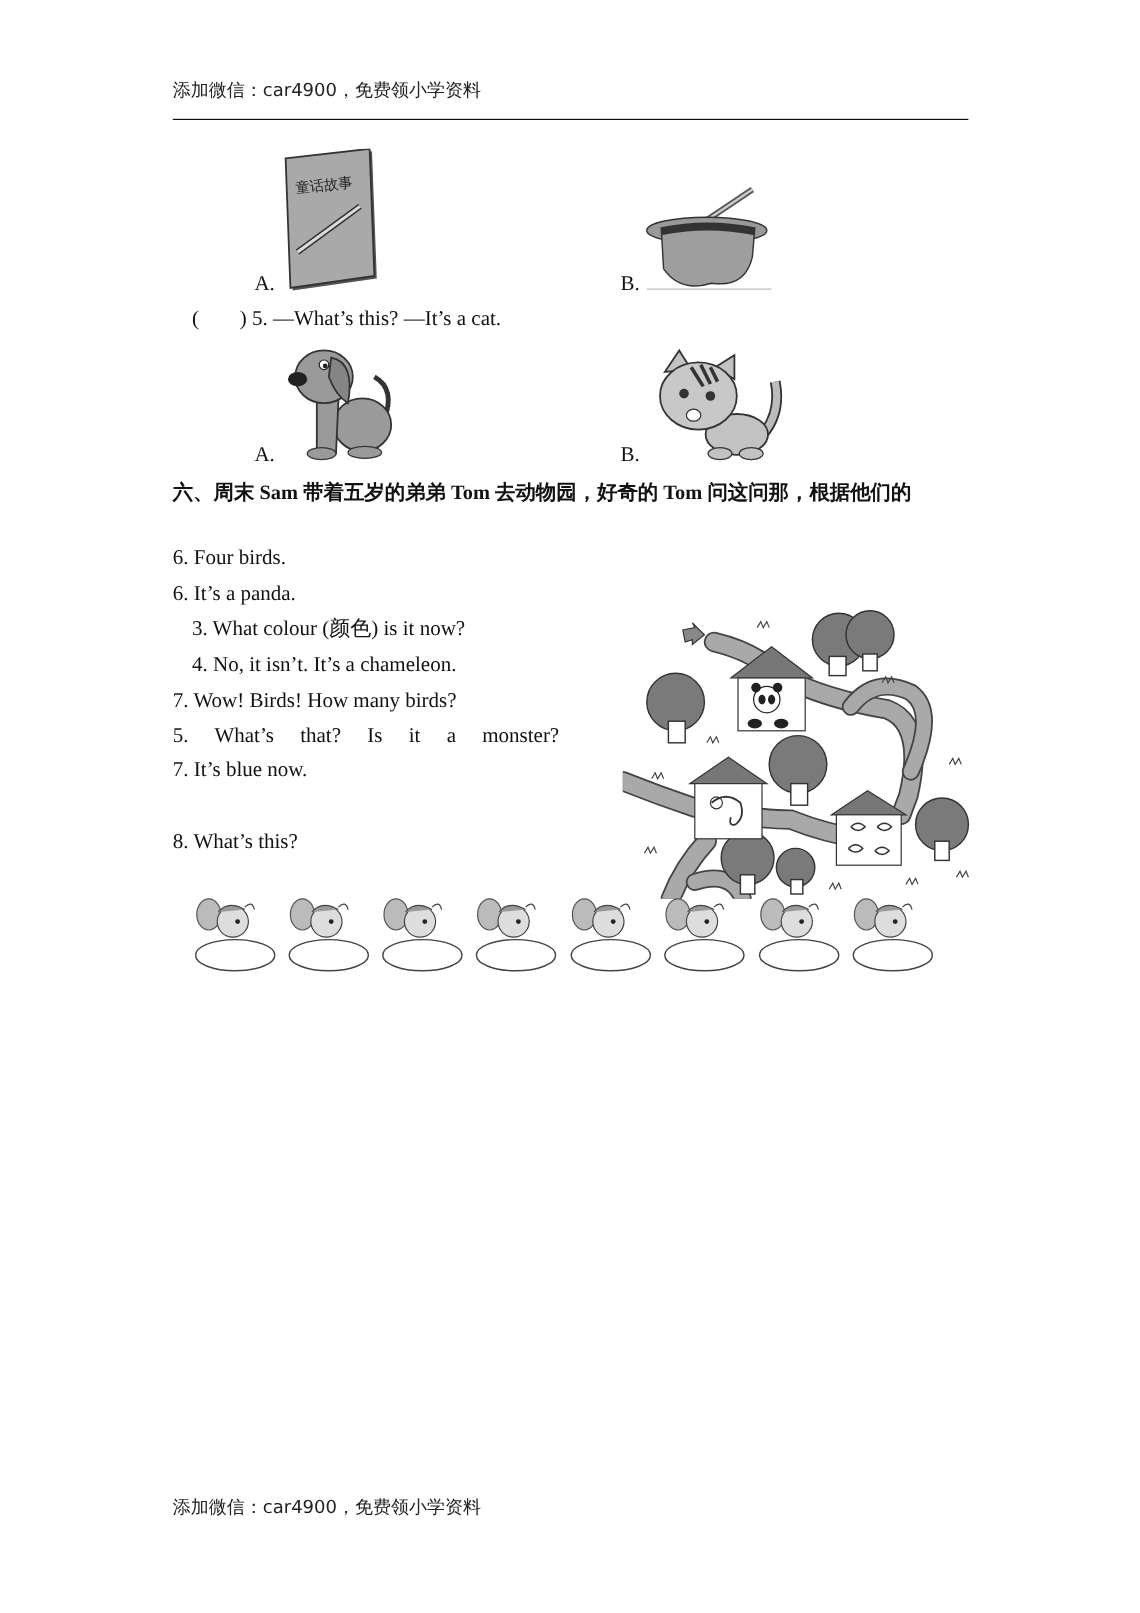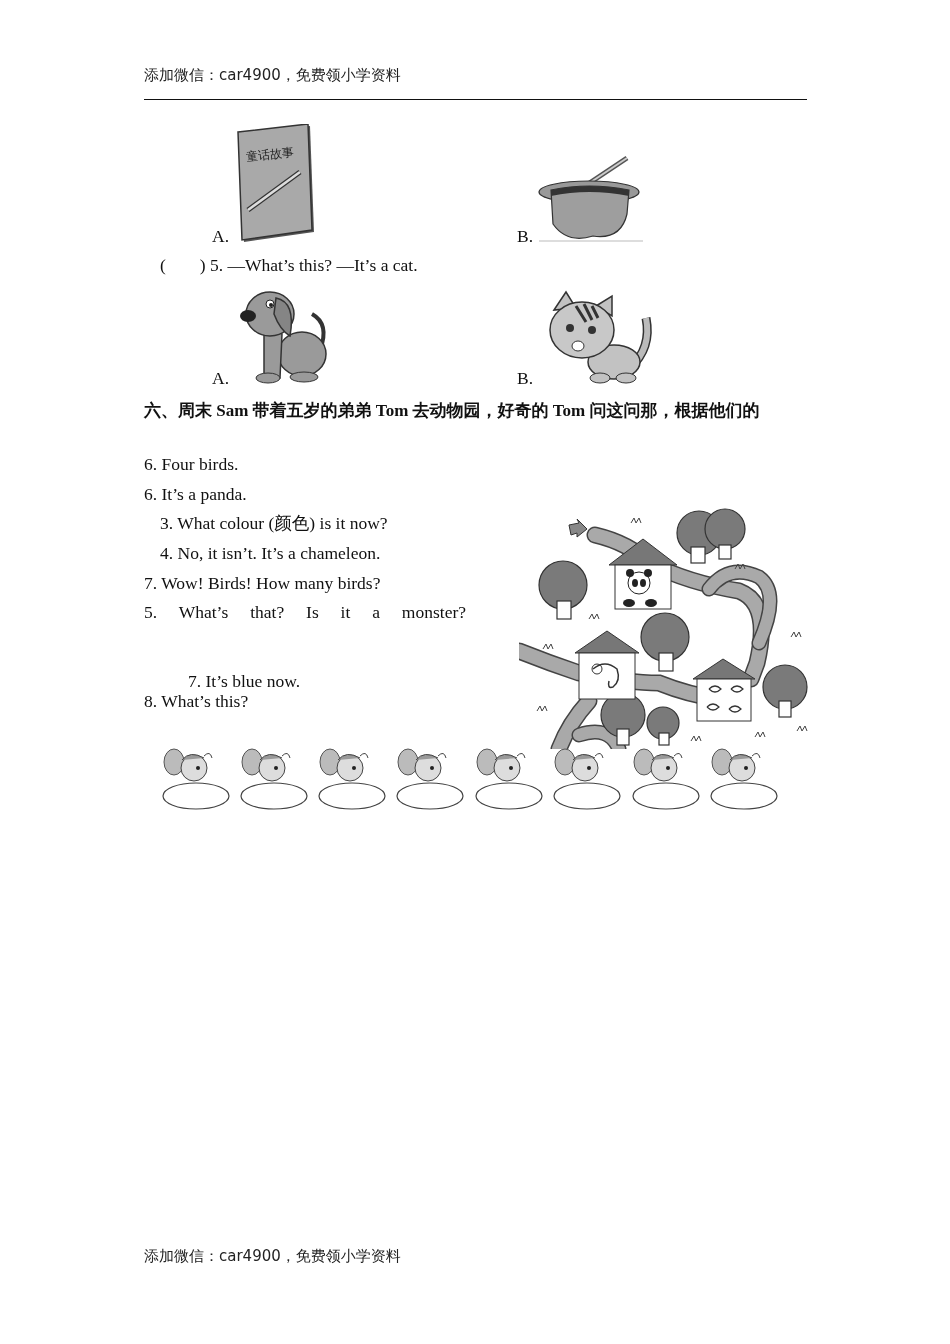--- a/index.html
+++ b/index.html
@@ -84,21 +84,21 @@
 <div class="abs para">
   <div>六、周末 Sam 带着五岁的弟弟 Tom 去动物园，好奇的 Tom 问这问那，根据他们的</div>
 </div>
 
 <div class="abs line" style="left:144px; top:453px;">6. Four birds.</div>
 <div class="abs line" style="left:144px; top:483px;">6. It’s a panda.</div>
 <div class="abs line" style="left:144px; top:512px;margin-left:16px;">3. What colour (颜色) is it now?</div>
 <div class="abs line" style="left:160px; top:542px;">4. No, it isn’t. It’s a chameleon.</div>
 <div class="abs line" style="left:144px; top:572px;">7. Wow! Birds! How many birds?</div>
 <div class="abs line" style="left:144px; top:601px; width:322px; text-align:justify; text-align-last:justify; white-space:normal;">5.  What’s  that?  Is  it  a  monster?</div>
-<div class="abs line" style="left:144px; top:670px;margin-left:44px;">7. It’s blue now.</div>
+<div class="abs line" style="left:144px; top:630px;">7. It’s blue now.</div>
 <div class="abs line" style="left:144px; top:690px;text-align:right;">8. What’s this?</div>
 
 <div class="abs" style="left:519px; top:503px;">
   <svg width="294" height="246" viewBox="0 0 294 246">
 
     <g fill="none" stroke-linecap="round">
       <path d="M76,32 Q110,40 130,60 Q170,80 220,88 Q252,100 238,160 L232,176" stroke="#444" stroke-width="17"></path>
       <path d="M76,32 Q110,40 130,60 Q170,80 220,88 Q252,100 238,160 L232,176" stroke="#a9a9a9" stroke-width="14"></path>
       <path d="M190,86 Q210,60 240,74 Q262,90 240,140" stroke="#444" stroke-width="15"></path>
       <path d="M190,86 Q210,60 240,74 Q262,90 240,140" stroke="#a9a9a9" stroke-width="12"></path>

